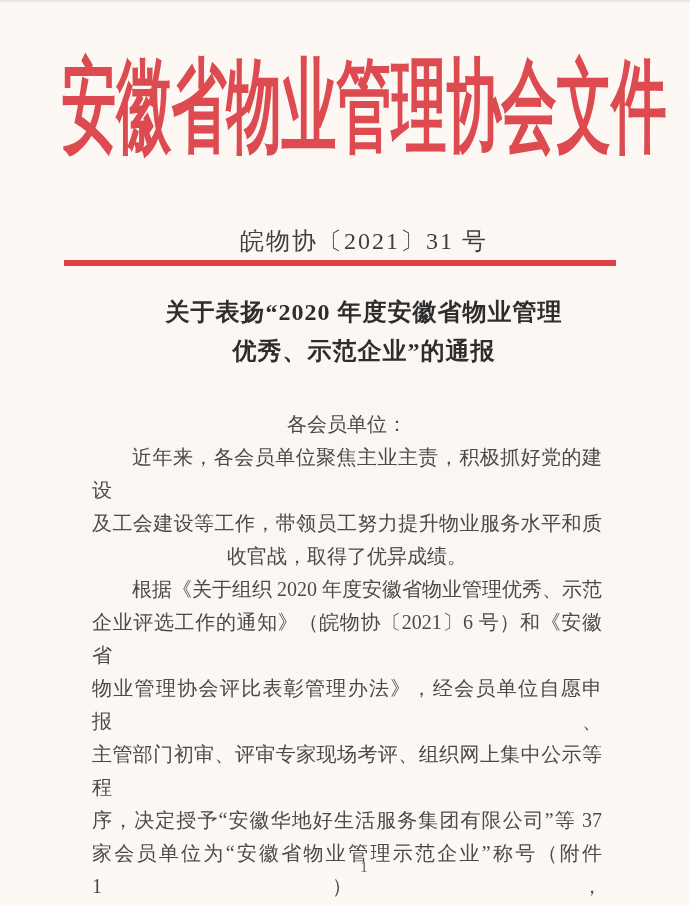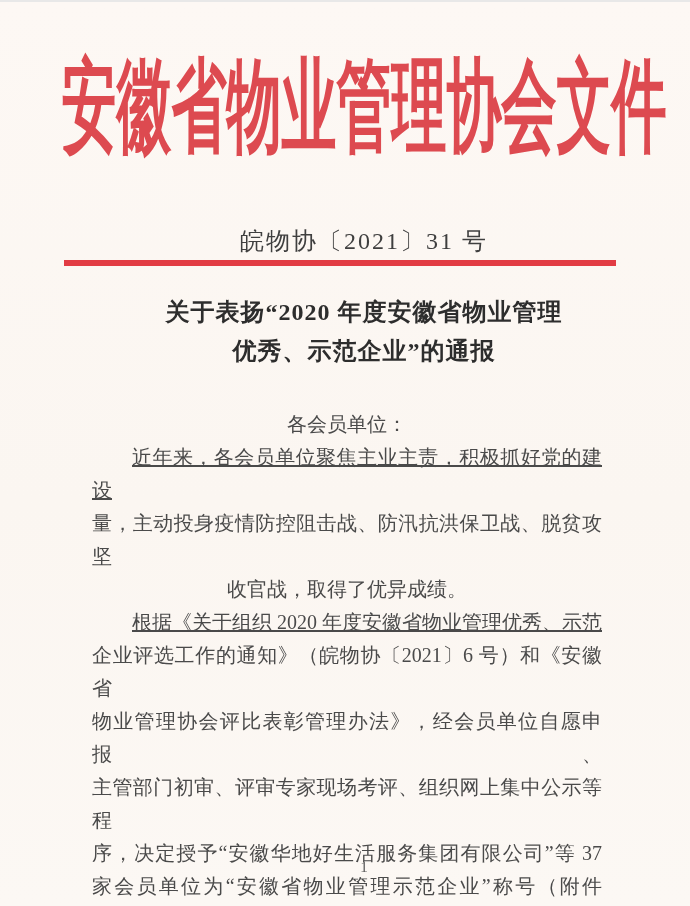--- a/index.html
+++ b/index.html
@@ -46,21 +46,20 @@
   .line{
     text-align:justify;
     text-align-last:justify;
   }
   .line.plain{
     text-align:center;
     text-align-last:auto;
   }
   .line.ind{
     text-indent:2em;
-    text-decoration:underline;
   }
   .page-number{
     position:absolute;top:857px;left:0;right:0;
     text-align:center;
     font-size:15px;color:#5a5a5a;
   }
 </style>
 </head>
 <body>
 
@@ -73,21 +72,21 @@
   <div class="divider"></div>
 
   <div class="doc-title">
     <div>关于表扬“2020 年度安徽省物业管理</div>
     <div>优秀、示范企业”的通报</div>
   </div>
 
   <div class="body-text">
     <div class="line plain">各会员单位：</div>
     <div class="line ind">近年来，各会员单位聚焦主业主责，积极抓好党的建设</div>
-    <div class="line">量，主动投身疫情防控阻击战、防汛抗洪保卫战、脱贫攻坚</div>
+    <div class="line">及工会建设等工作，带领员工努力提升物业服务水平和质</div>
     <div class="line plain">收官战，取得了优异成绩。</div>
     <div class="line ind">根据《关于组织 2020 年度安徽省物业管理优秀、示范</div>
     <div class="line">企业评选工作的通知》（皖物协〔2021〕6 号）和《安徽省</div>
     <div class="line">物业管理协会评比表彰管理办法》，经会员单位自愿申报、</div>
     <div class="line">主管部门初审、评审专家现场考评、组织网上集中公示等程</div>
     <div class="line">序，决定授予“安徽华地好生活服务集团有限公司”等 37</div>
     <div class="line">家会员单位为“安徽省物业管理示范企业”称号（附件 1），</div>
 
   </div>
 

